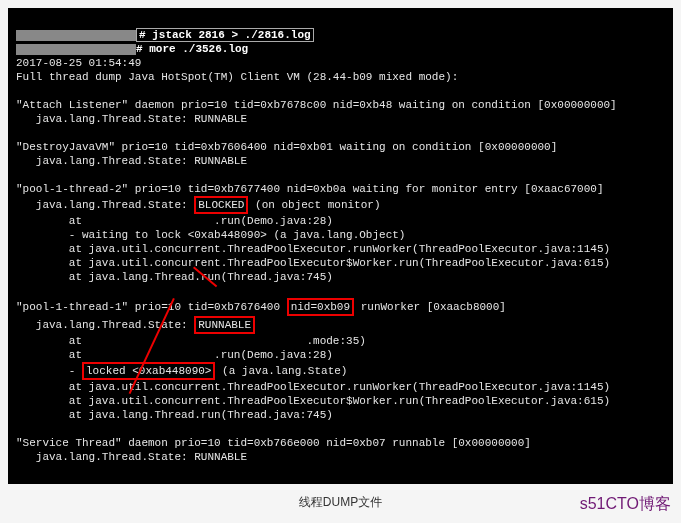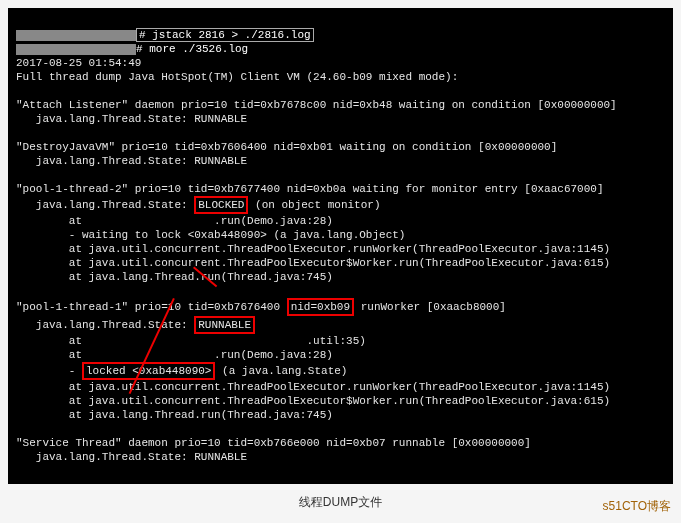--- a/index.html
+++ b/index.html
@@ -20,20 +20,21 @@
       font-size: 11px;
       line-height: 14px;
       padding: 6px 8px;
       white-space: pre;
       overflow: hidden;
       height: 476px;
       position: relative;
     }
     .terminal .prompt-line {
       color: #fff;
+      font-weight: bold;
     }
     .blk {
       display: inline-block;
       background: #888;
       color: transparent;
       height: 11px;
       vertical-align: middle;
     }
     .hl-cmd {
       border: 1px solid #aaa;
@@ -53,51 +54,51 @@
     .caption {
       text-align: center;
       font-size: 12px;
       color: #333;
       padding: 10px 0;
     }
     .watermark {
       position: absolute;
       right: 10px;
       bottom: 8px;
-      font-size: 12px;
-      color: #a16207;
+      font-size: 16px;
+      color: #701a75;
     }
   </style>
 </head>
 <body>
 
 <div class="terminal-wrapper">
   <div class="terminal">
 <span class="prompt-line"><span class="blk" style="width:120px;"></span><span class="hl-cmd"># jstack 2816 &gt; ./2816.log</span></span>
 <span class="prompt-line"><span class="blk" style="width:120px;"></span><span># more ./3526.log</span></span>
 <span>2017-08-25 01:54:49</span>
-<span>Full thread dump Java HotSpot(TM) Client VM (24.60-b09 mixed mode):</span>
+<span>Full thread dump Java HotSpot(TM) Client VM (28.44-b09 mixed mode):</span>
 
 <span>"Attach Listener" daemon prio=10 tid=0xb7678c00 nid=0xb48 waiting on condition [0x00000000]</span>
 <span>   java.lang.Thread.State: RUNNABLE</span>
 
 <span>"DestroyJavaVM" prio=10 tid=0xb7606400 nid=0xb01 waiting on condition [0x00000000]</span>
 <span>   java.lang.Thread.State: RUNNABLE</span>
 
 <span>"pool-1-thread-2" prio=10 tid=0xb7677400 nid=0xb0a waiting for monitor entry [0xaac67000]</span>
 <span><span>   java.lang.Thread.State: </span><span class="redbox">BLOCKED</span> <span>(on object monitor)</span></span>
 <span>        at                    .run(Demo.java:28)</span>
 <span>        - waiting to lock &lt;0xab448090&gt; (a java.lang.Object)</span>
 <span>        at java.util.concurrent.ThreadPoolExecutor.runWorker(ThreadPoolExecutor.java:1145)</span>
 <span>        at java.util.concurrent.ThreadPoolExecutor$Worker.run(ThreadPoolExecutor.java:615)</span>
 <span>        at java.lang.Thread.run(Thread.java:745)</span>
 
 <span><span>"pool-1-thread-1" prio=10 tid=0xb7676400 </span><span class="redbox">nid=0xb09</span><span> runWorker [0xaacb8000]</span></span>
 <span><span>   java.lang.Thread.State: </span><span class="redbox">RUNNABLE</span></span>
-<span>        at                                  .util:35)</span>
+<span>        at                                  .mode:35)</span>
 <span>        at                    .run(Demo.java:28)</span>
 <span><span>        - </span><span class="redbox">locked &lt;0xab448090&gt;</span><span> (a java.lang.State)</span></span>
 <span>        at java.util.concurrent.ThreadPoolExecutor.runWorker(ThreadPoolExecutor.java:1145)</span>
 <span>        at java.util.concurrent.ThreadPoolExecutor$Worker.run(ThreadPoolExecutor.java:615)</span>
 <span>        at java.lang.Thread.run(Thread.java:745)</span>
 
 <span>"Service Thread" daemon prio=10 tid=0xb766e000 nid=0xb07 runnable [0x00000000]</span>
 <span>   java.lang.Thread.State: RUNNABLE</span>
 <div class="redline" style="left:165px;top:290px;width:2px;height:105px;transform:rotate(25deg);"></div>
 <div class="redline" style="left:185px;top:260px;width:2px;height:30px;transform:rotate(-50deg);"></div>

